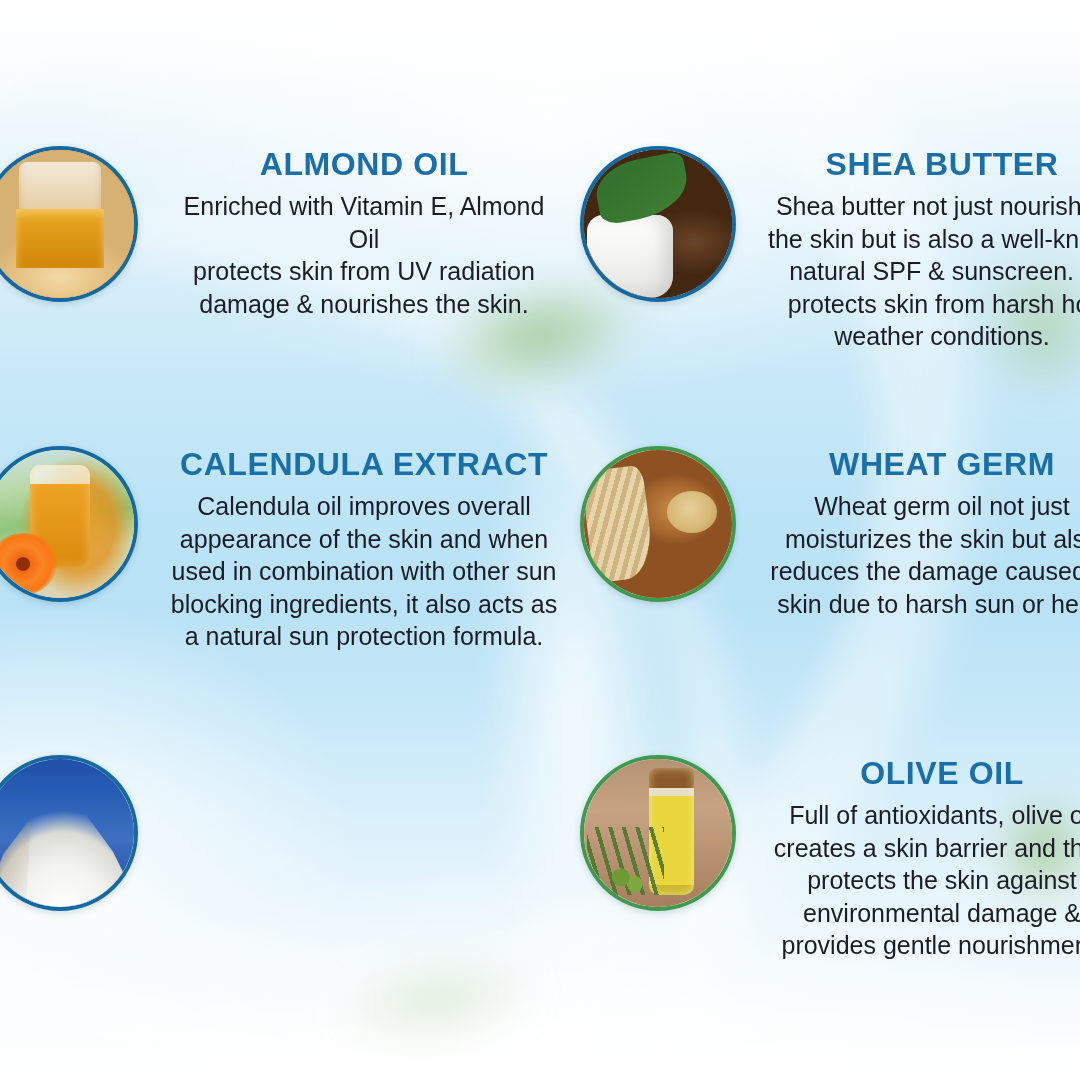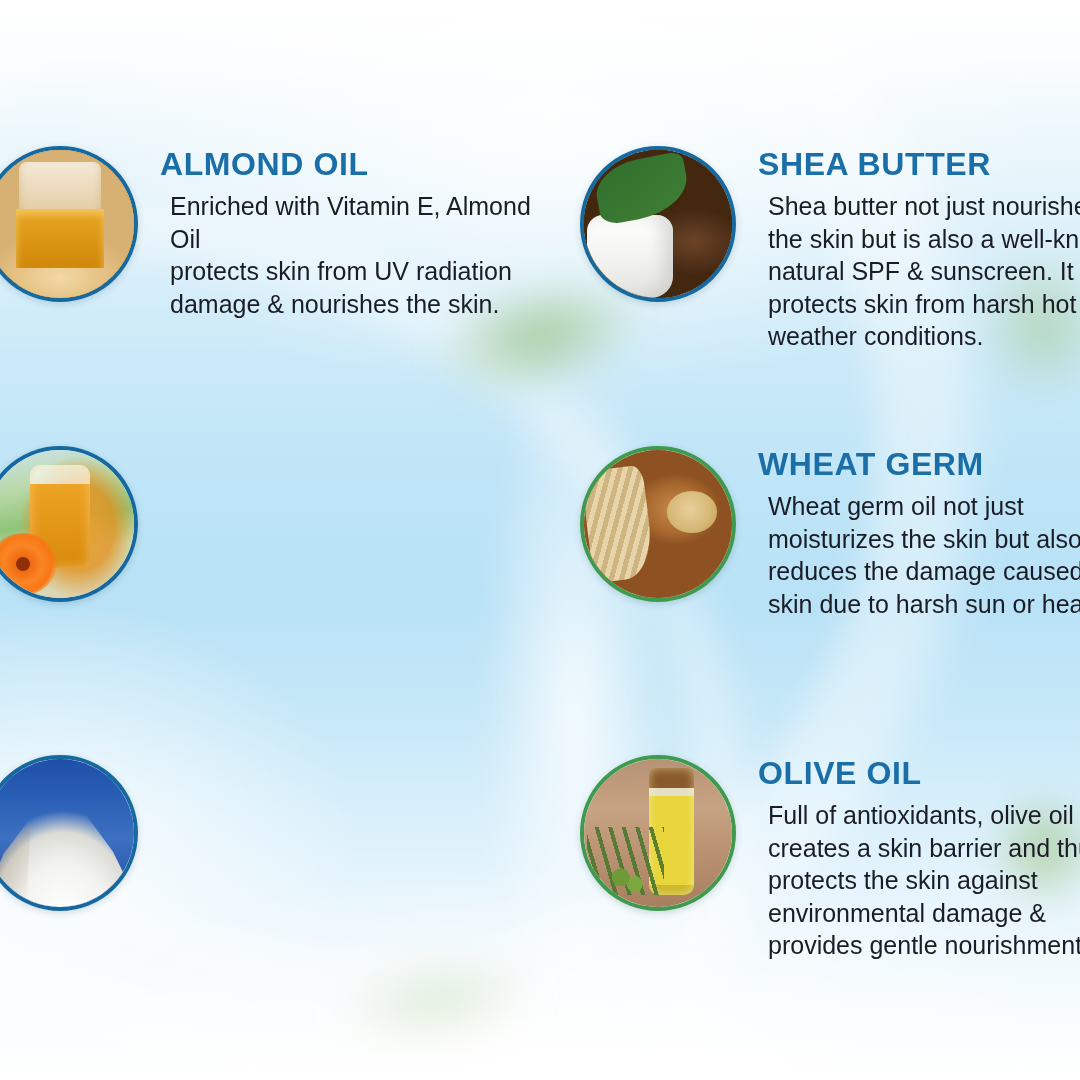--- a/index.html
+++ b/index.html
@@ -203,21 +203,21 @@
   }
   .art-olive::after{
     content:"";position:absolute;left:2%;top:46%;width:52%;height:46%;
     background:
       radial-gradient(circle 9px at 44% 74%, #6f9b37 0 98%, rgba(0,0,0,0) 100%),
       radial-gradient(circle 8px at 62% 84%, #7ba93f 0 98%, rgba(0,0,0,0) 100%),
       repeating-linear-gradient(74deg, rgba(78,120,48,.92) 0 4px, rgba(0,0,0,0) 4px 13px);
   }
 
   
-  .copy{padding-left:22px;padding-top:2px;}
+  .copy{padding-left:22px;padding-top:2px;text-align:center;}
   .card.col-l .copy{width:408px;}
   .card.col-r .copy{width:368px;}
 
   .title{
     margin:0 0 6px 0;
     font-size:32px;line-height:1.0;
     font-weight:bold;letter-spacing:.6px;
     color:#1b6fa8;
     white-space:nowrap;
   }
@@ -272,20 +272,28 @@
 natural SPF &amp; sunscreen. It
 protects skin from harsh hot
 weather conditions.</p>
       </div>
     </div>
 
     <div class="card col-l r2">
       <div class="thumb">
         <div class="art art-calendula"></div>
       </div>
+      <div class="copy">
+        <h2 class="title">CALENDULA EXTRACT</h2>
+        <p class="desc">Calendula oil improves overall
+appearance of the skin and when
+used in combination with other sun
+blocking ingredients, it also acts as
+a natural sun protection formula.</p>
+      </div>
     </div>
 
     <div class="card col-r r2">
       <div class="thumb green">
         <div class="art art-wheat"></div>
       </div>
       <div class="copy">
         <h2 class="title">WHEAT GERM</h2>
         <p class="desc">Wheat germ oil not just
 moisturizes the skin but also

